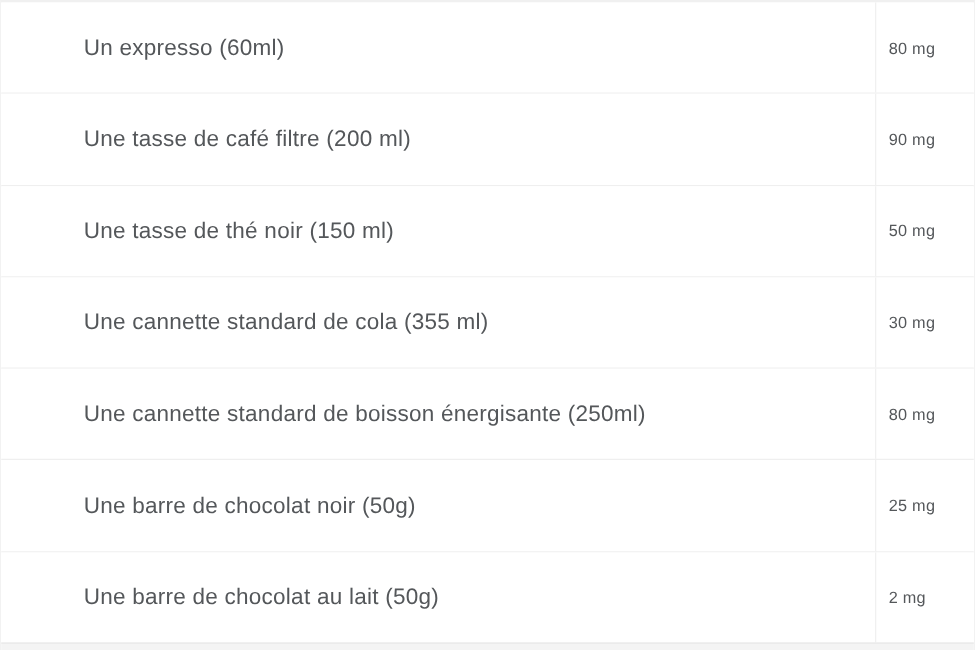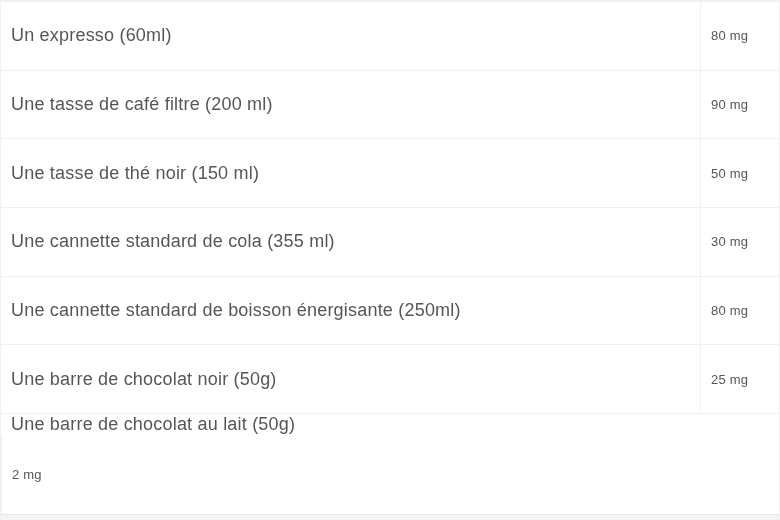--- a/index.html
+++ b/index.html
@@ -25,32 +25,33 @@
     flex-direction: column;
     height: 512px;
   }
   .row {
     flex: 1 1 0;
     display: flex;
     align-items: stretch;
     border-bottom: 1px solid #efefef;
     background: #ffffff;
   }
-  .row:last-child { border-bottom: none; flex-direction: column; }
+  .row:last-child { border-bottom: none; }
   .cell-label {
     flex: 1 1 auto;
     display: flex;
     align-items: center;
-    padding-left: 10px;
+    padding-left: 27px;
     padding-right: 8px;
     font-size: 18px;
     color: #54575a;
     letter-spacing: 0.2px;
     white-space: nowrap;
     overflow: hidden;
+    margin-left: 39px;
   }
   .cell-value {
     width: 79px;
     flex: 0 0 79px;
     display: flex;
     align-items: center;
     padding-left: 10px;
     border-left: 1px solid #f0f0f0;
     font-size: 13px;
     color: #54575a;

